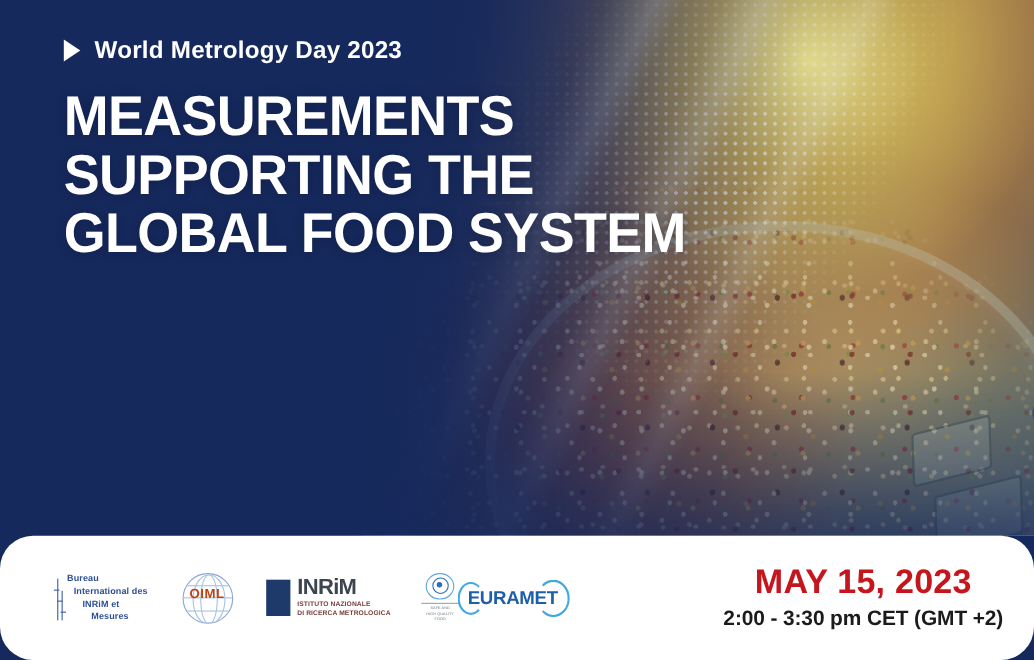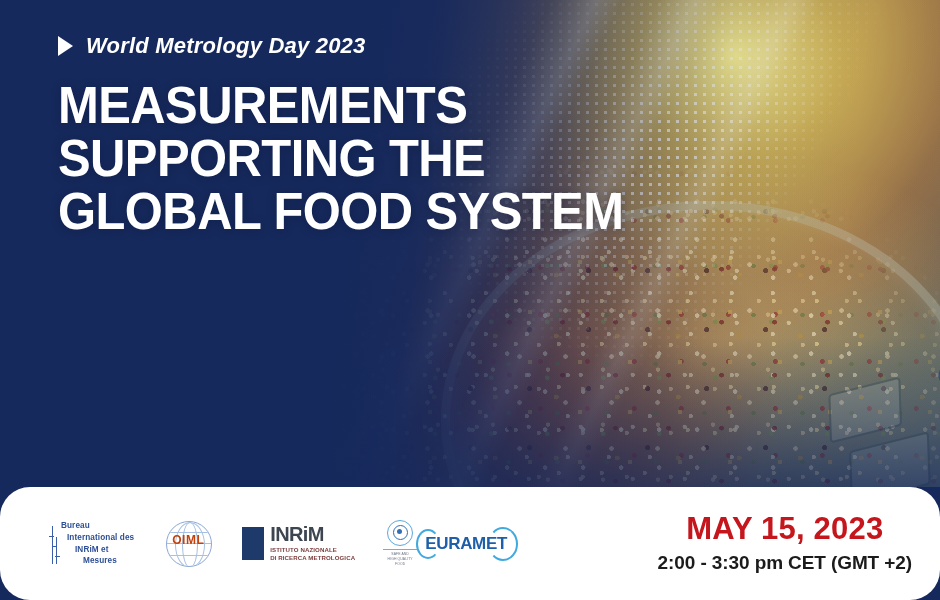--- a/index.html
+++ b/index.html
@@ -192,21 +192,20 @@
   .play-tri {
     width: 0; height: 0;
     border-left: 15px solid #ffffff;
     border-top: 10px solid transparent;
     border-bottom: 10px solid transparent;
     margin-right: 13px;
   }
   .subtitle {
     color: #ffffff;
     font-size: 22px;
-    font-style: italic;
     font-weight: bold;
     letter-spacing: 0.2px;
   }
 
   .headline {
     margin-top: 20px;
     color: #ffffff;
     font-size: 51px;
     font-weight: bold;
     line-height: 1.04;
@@ -316,21 +315,21 @@
   .inrim-sub {
     font-size: 6.1px;
     color: #7a3a3a;
     font-weight: bold;
     line-height: 1.3;
     letter-spacing: 0.1px;
     margin-top: 2px;
   }
 
   
-  .logo-euramet { display: flex; align-items: center; gap: 8px; height: 46px; }
+  .logo-euramet { display: flex; gap: 8px; height: 46px; }
   .em-emblem { width: 34px; display: flex; flex-direction: column; align-items: center; }
   .em-circle {
     width: 24px; height: 24px; border-radius: 50%;
     border: 1.6px solid #5ba8dc;
     display: flex; align-items: center; justify-content: center;
     position: relative;
   }
   .em-circle .inner {
     width: 13px; height: 13px; border-radius: 50%;
     border: 1.4px solid #2f6fb5;

